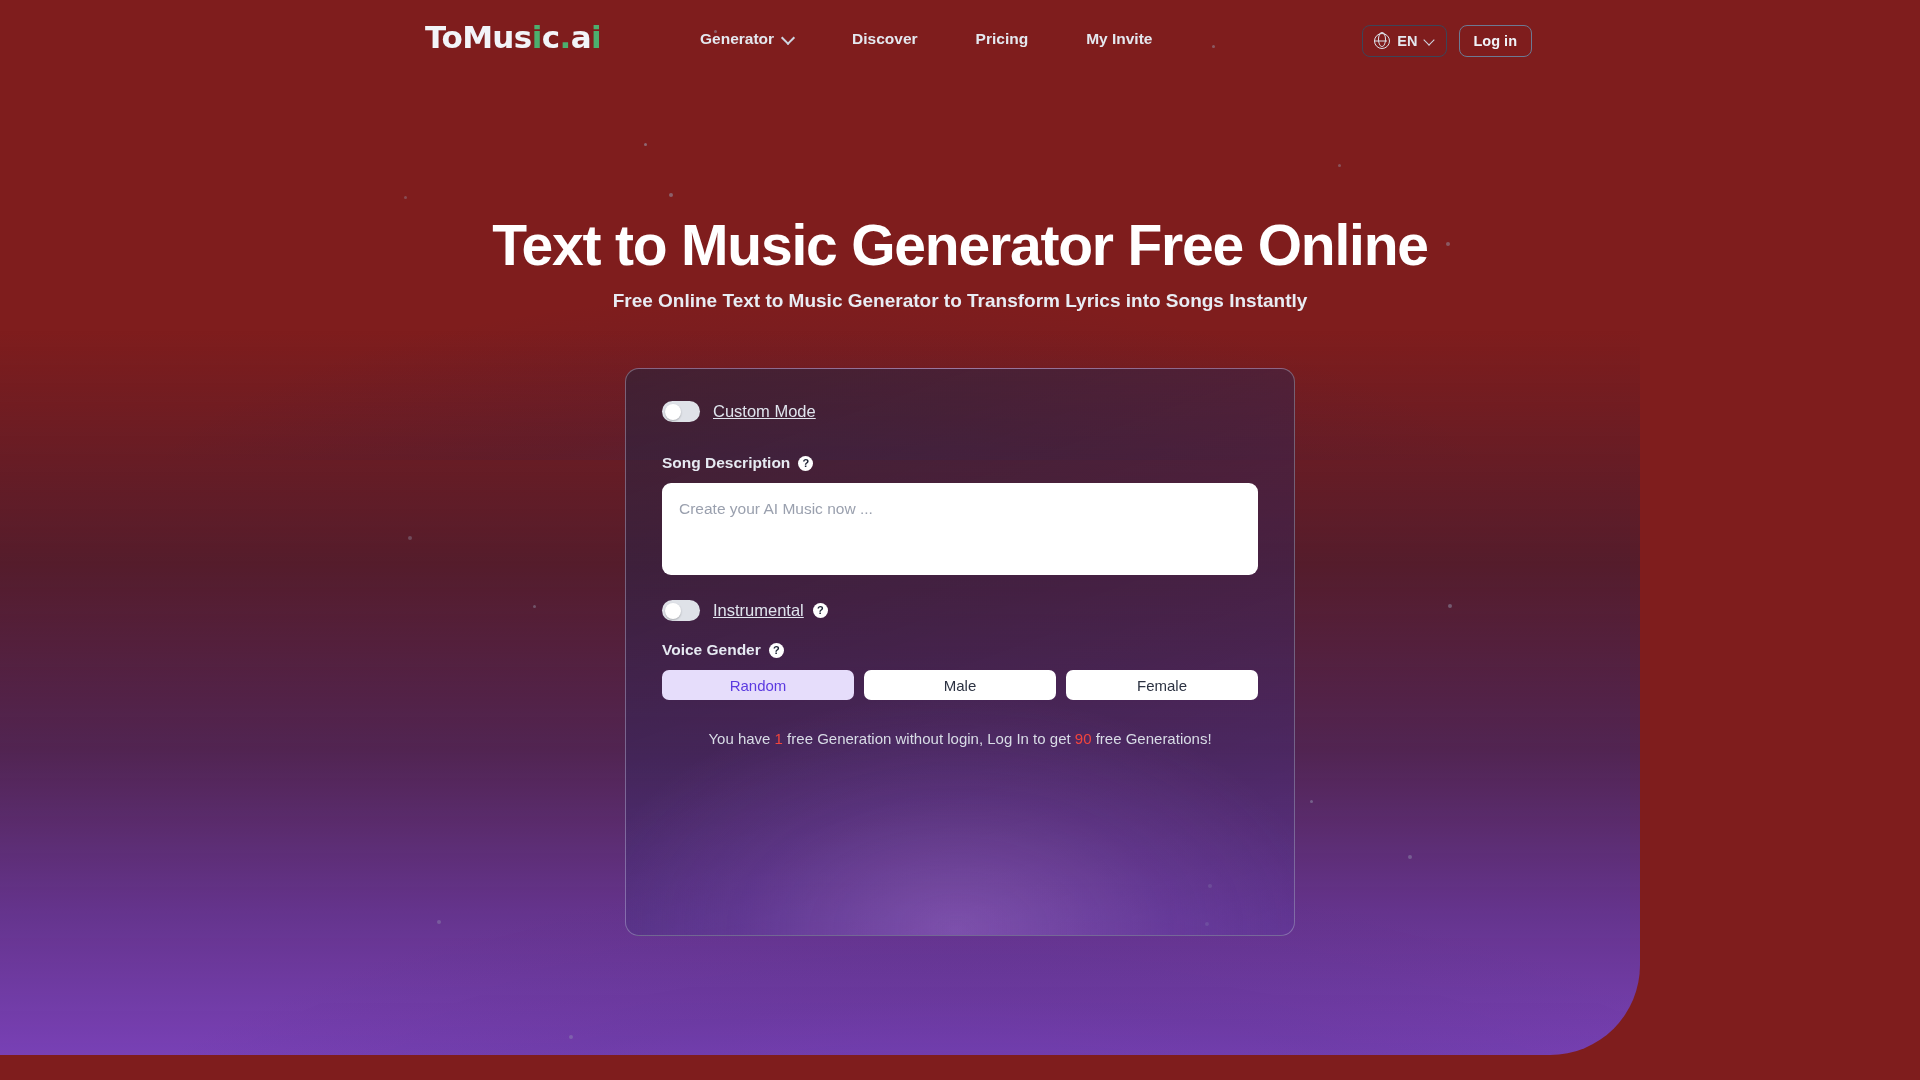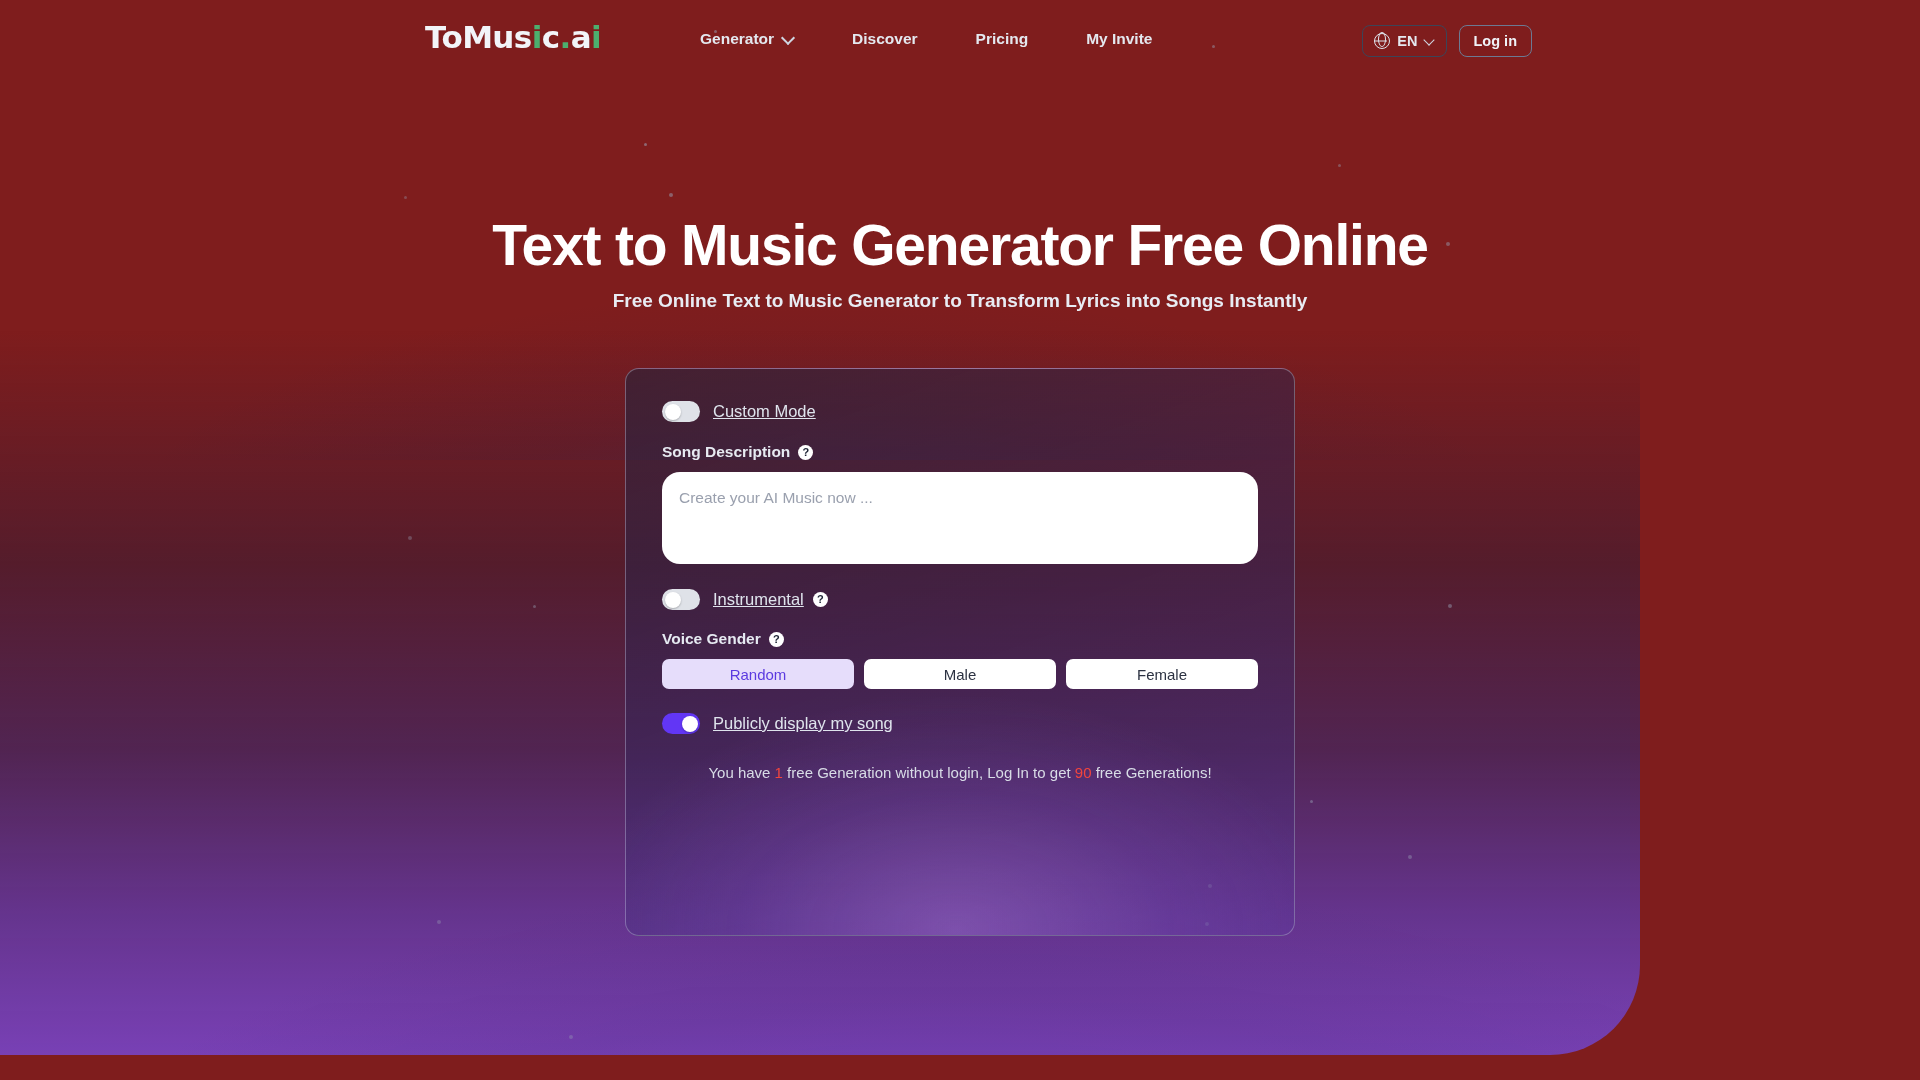--- a/index.html
+++ b/index.html
@@ -151,21 +151,21 @@
   .help {
     display:inline-flex; align-items:center; justify-content:center;
     width:15px; height:15px; border-radius:50%;
     background:#ffffff; color:#1b2233;
     font-size:11px; font-weight:bold; line-height:1;
     font-family:"Liberation Sans", sans-serif; cursor:pointer; flex:none;
   }
 
   .textarea {
     width:100%; height:92px;
-    background:#ffffff; border:none; border-radius:18px;
+    background:#ffffff; border:none; border-radius:9px;
     padding:17px 17px; resize:none; outline:none;
     font-family:"Liberation Sans", sans-serif;
     font-size:15.5px; color:#2a2f3a;
   }
   .textarea::placeholder { color:#9aa0ae; }
 
   .seg-group { display:flex; gap:10px; width:100%; }
   .seg {
     flex:1; height:30px; border-radius:7px;
     display:flex; align-items:center; justify-content:center;
@@ -260,21 +260,21 @@
 
       
       <div class="row" style="margin-top:32px;">
         <div class="toggle off">
           <div class="knob"></div>
         </div>
         <span class="toggle-label">Custom Mode</span>
       </div>
 
       
-      <div class="field-label" style="margin-top:21px;">
+      <div class="field-label" style="margin-top:32px;">
         <span>Song Description</span>
         <span class="help">?</span>
       </div>
       <textarea class="textarea" style="margin-top: 11px;" placeholder="Create your AI Music now ..."></textarea>
 
       
       <div class="row" style="margin-top:21px;text-align:right;">
         <div class="toggle off">
           <div class="knob"></div>
         </div>
@@ -287,26 +287,20 @@
         <span>Voice Gender</span>
         <span class="help">?</span>
       </div>
       <div class="seg-group" style="margin-top:11px;">
         <div class="seg active">Random</div>
         <div class="seg idle">Male</div>
         <div class="seg idle">Female</div>
       </div>
 
       
-      <div class="row" style="margin-top:24px;">
-        <div class="toggle on">
-          <div class="knob"></div>
-        </div>
-        <span class="toggle-label">Publicly display my song</span>
-      </div>
 
       
       <div class="hint" style="margin-top:28px;">
         <span>You have </span><span class="num">1</span><span> free Generation without login, Log In to get </span><span class="num">90</span><span> free Generations!</span>
       </div>
 
       
 
     </div>
   </div>

